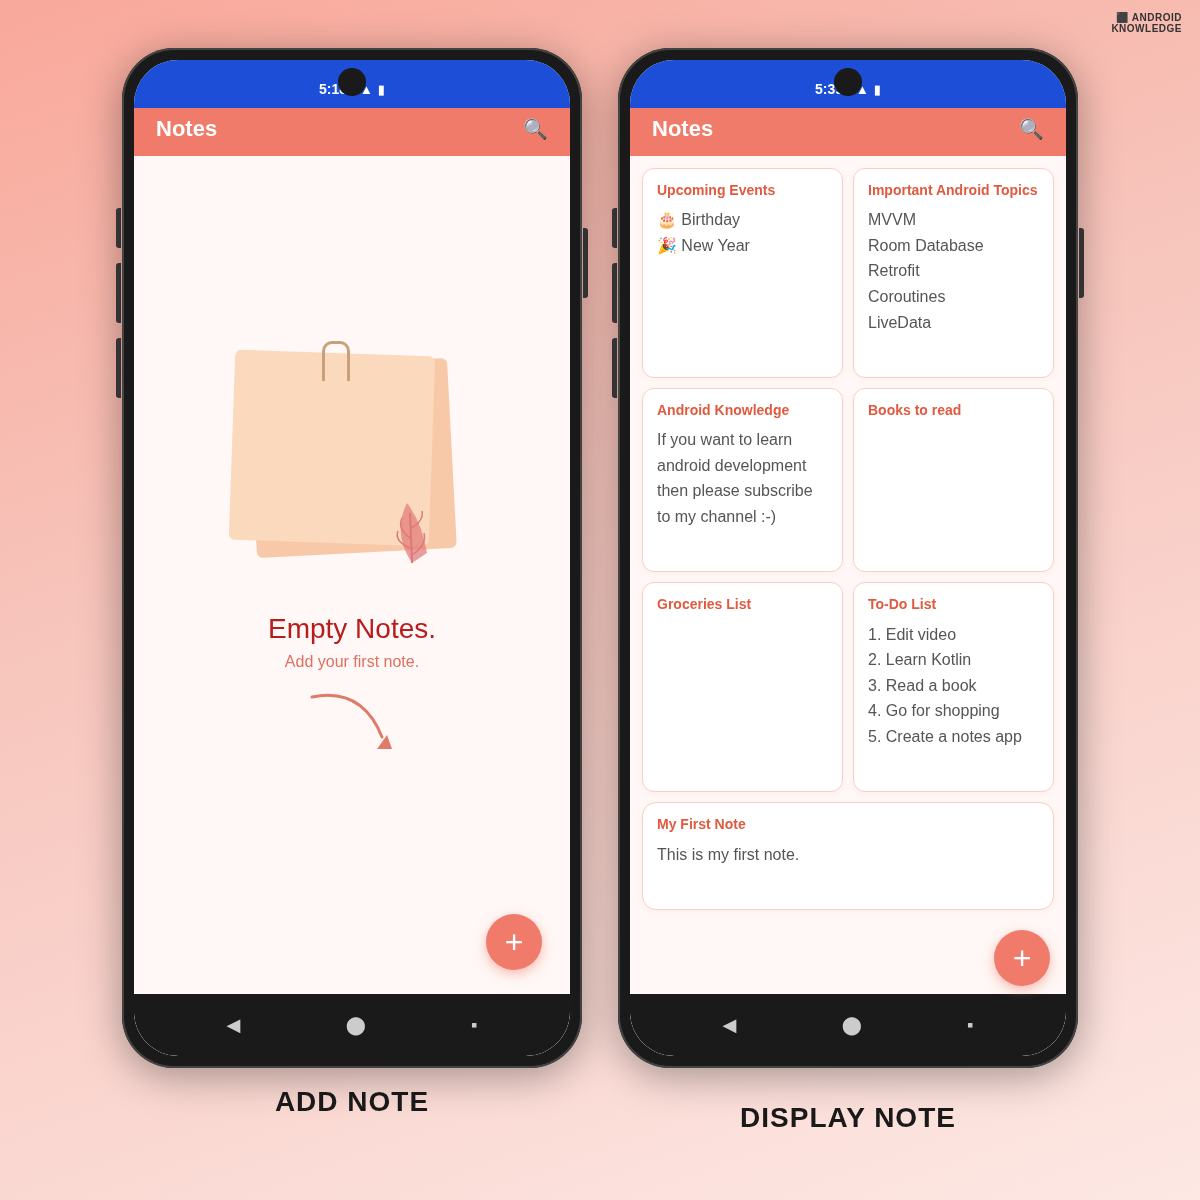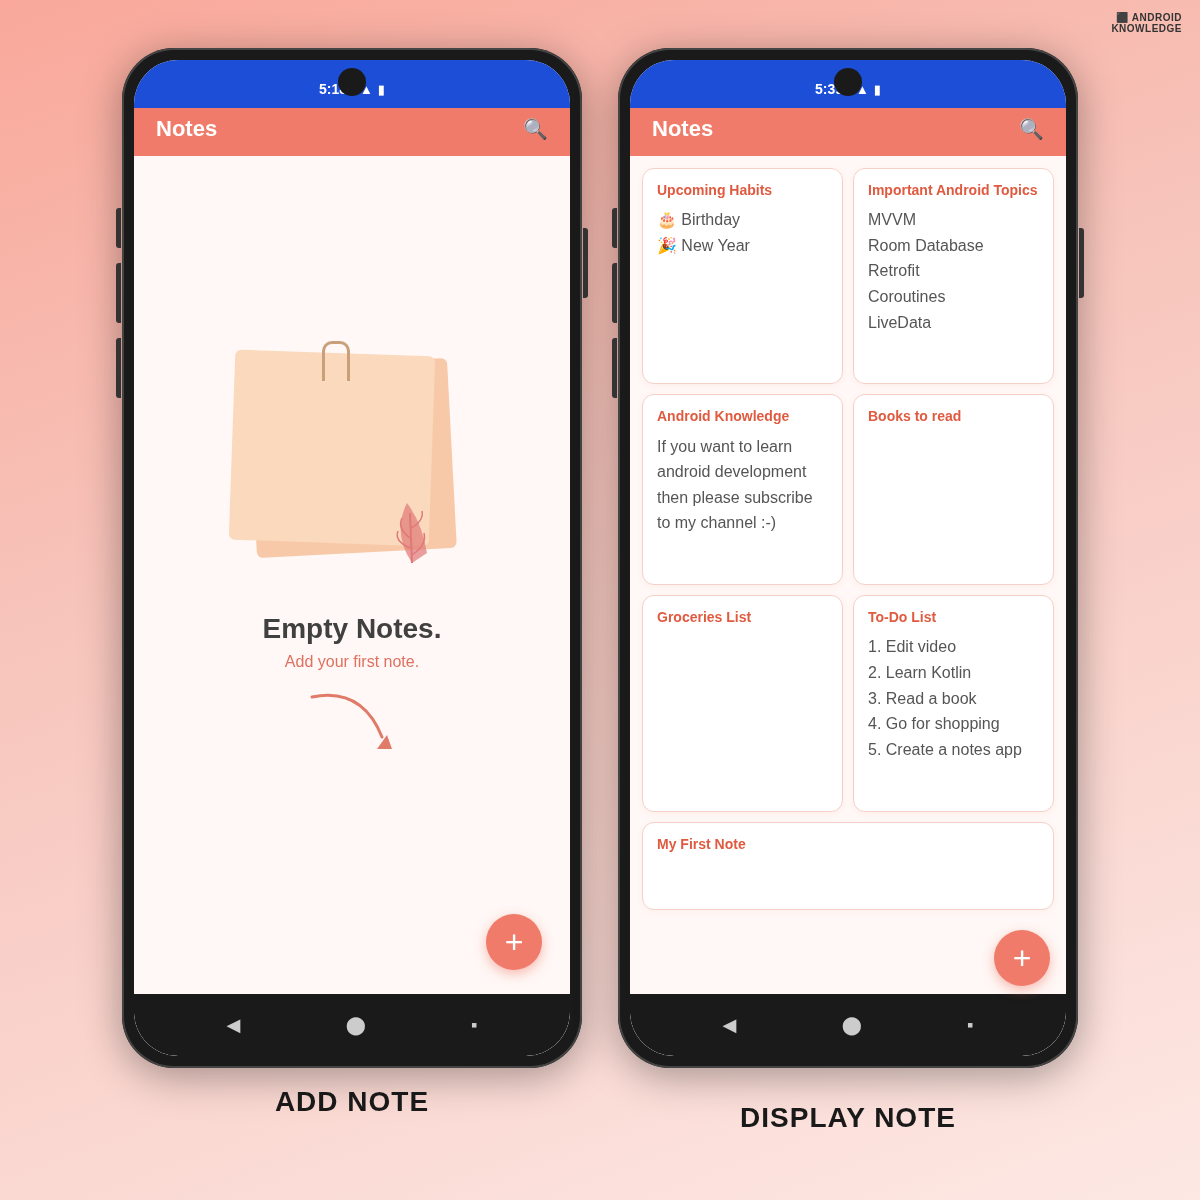--- a/index.html
+++ b/index.html
@@ -187,23 +187,23 @@
     .leaf-svg {
       position: absolute;
       bottom: 10px;
       right: 20px;
       width: 80px;
       height: 90px;
       z-index: 11;
     }
 
     .empty-title {
-      color: #404040;
+      color: #b91c1c;
       font-size: 28px;
-      font-weight: 700;
+      font-weight: 400;
       margin-bottom: 8px;
     }
 
     .empty-subtitle {
       color: #e07060;
       font-size: 16px;
       font-weight: 500;
     }
 
     
@@ -422,21 +422,21 @@
         </div>
 
         <div class="app-bar">
           <span class="app-bar-title">Notes</span>
           <button class="search-icon-btn">🔍</button>
         </div>
 
         <div class="notes-grid" id="notes-grid">
 
         <div class="note-card">
-              <div class="note-card-title">Upcoming Habits</div>
+              <div class="note-card-title">Upcoming Events</div>
               <div class="note-card-body" style="white-space: pre-line;">🎂 Birthday
 🎉 New Year</div>
             </div>
             <div class="note-card">
               <div class="note-card-title">Important Android Topics</div>
               <div class="note-card-body" style="white-space: pre-line;">MVVM
 Room Database
 Retrofit
 Coroutines
 LiveData</div>
@@ -452,22 +452,23 @@
               <div class="note-card-title">Groceries List</div>
             </div>
             <div class="note-card">
               <div class="note-card-title">To-Do List</div>
               <div class="note-card-body" style="white-space: pre-line;">1. Edit video
 2. Learn Kotlin
 3. Read a book
 4. Go for shopping
 5. Create a notes app</div>
             </div>
-            <div class="note-card" style="grid-column: 1 / -1;">
+            <div class="note-card" style="grid-column: 1 / -1; border-radius: 14px;">
               <div class="note-card-title">My First Note</div>
+              <div class="note-card-body" style="white-space: pre-line;">This is my first note.</div>
             </div>
           </div>
 
         <div style="position:relative; background:#fff8f6;">
           <button class="fab" style="position: relative; bottom: auto; right: auto; margin: 8px 16px 8px auto; display: flex;">+</button>
         </div>
 
         <div class="nav-bar">
           <button class="nav-btn">◀</button>
           <button class="nav-btn">⬤</button>

